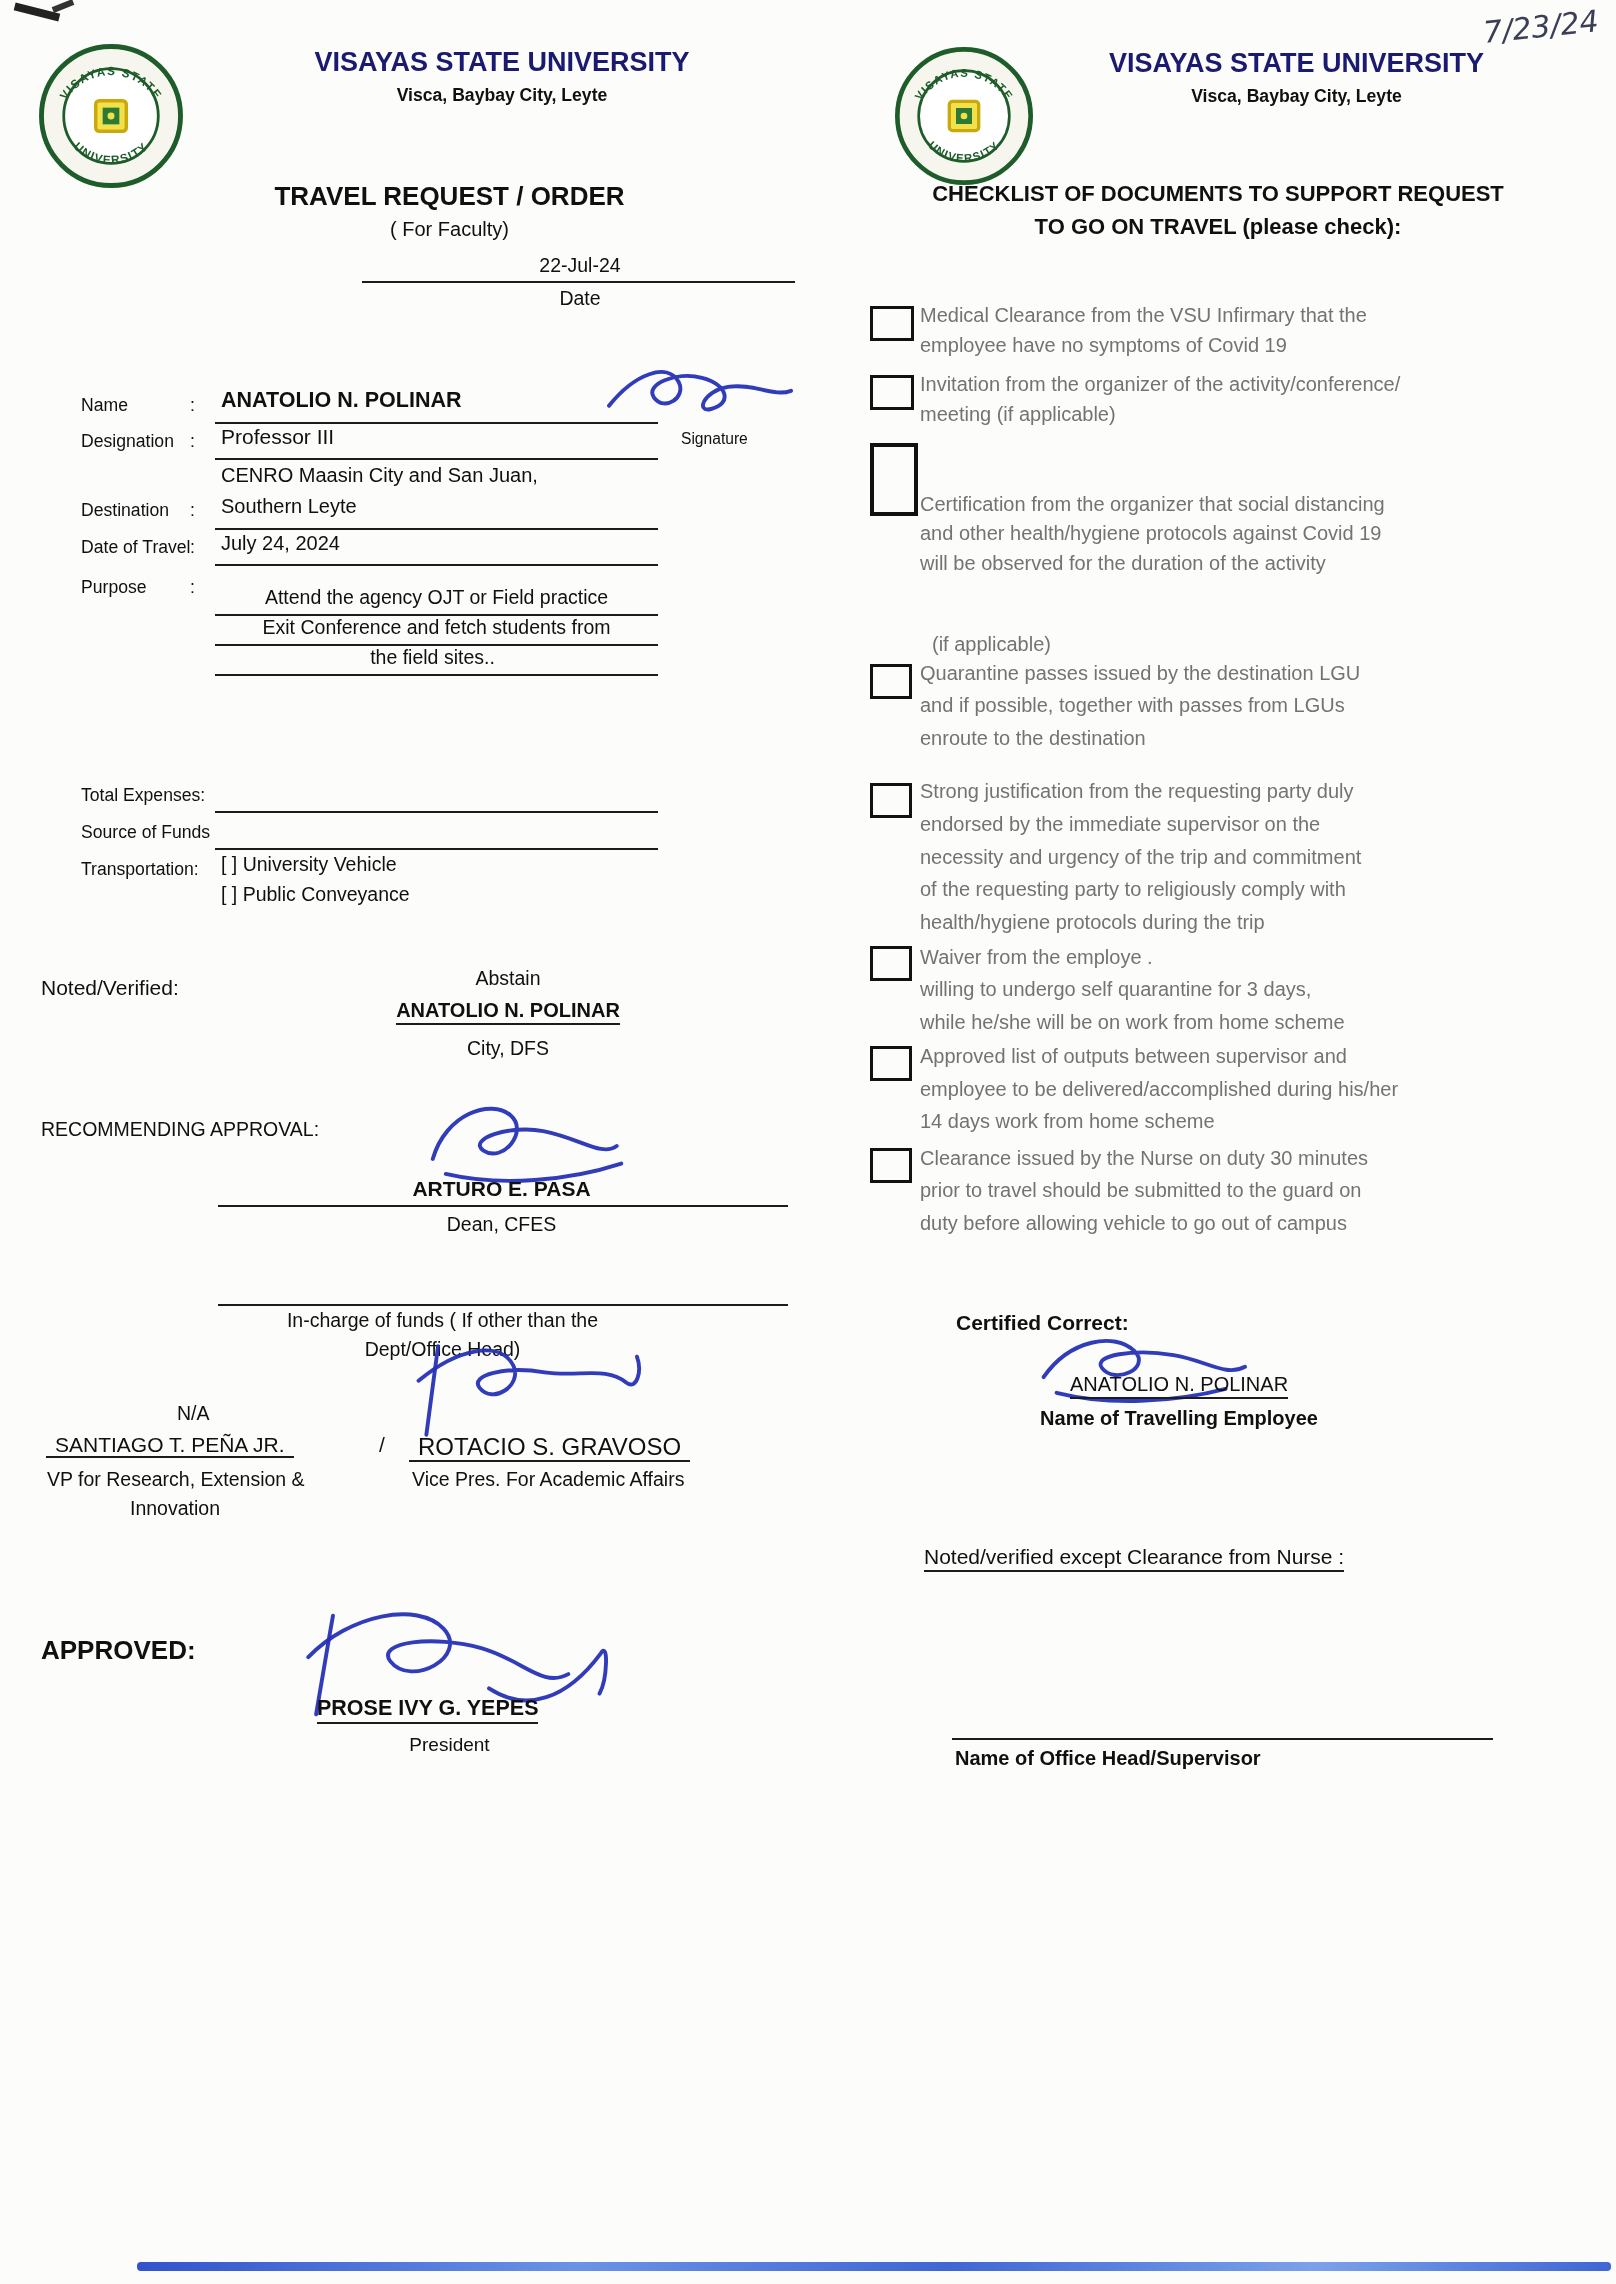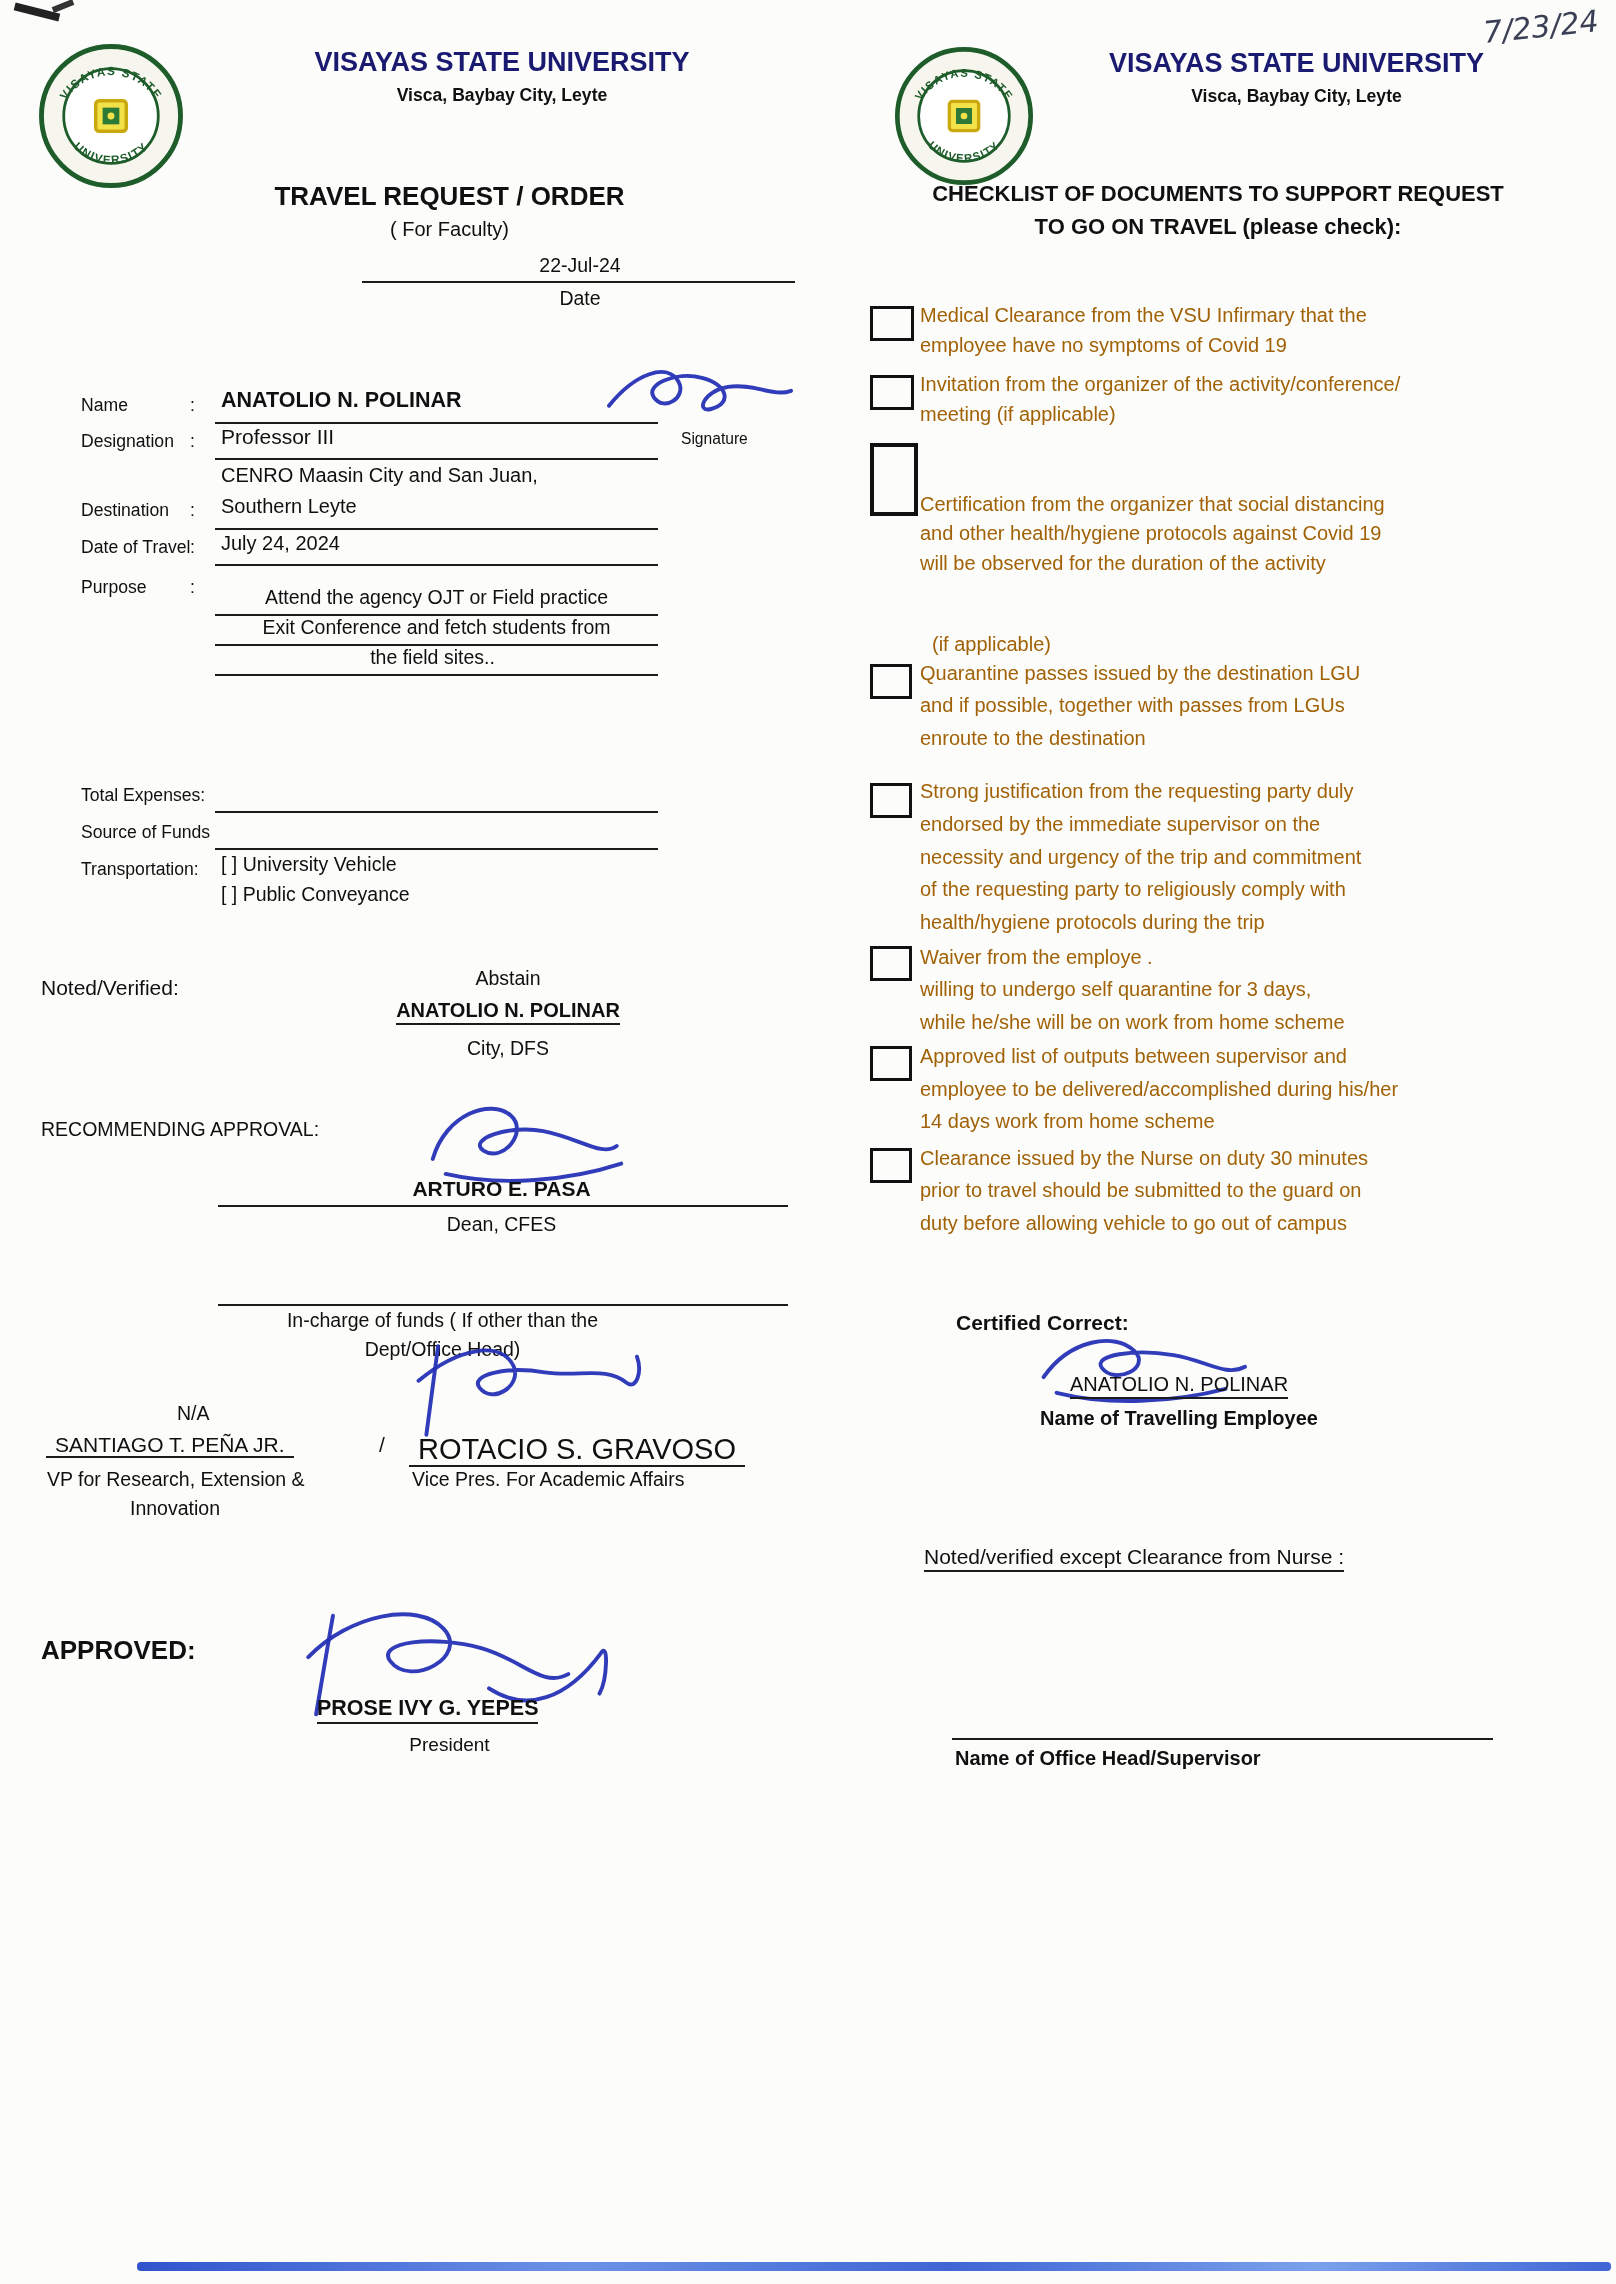--- a/index.html
+++ b/index.html
@@ -4,21 +4,21 @@
 <style>
   html,body{margin:0;padding:0;background:#ffffff;}
   .page{position:relative;width:1616px;height:2284px;background:#fcfcfa;
         font-family:"Liberation Sans",sans-serif;color:#101010;overflow:hidden;}
   .abs{position:absolute;white-space:nowrap;}
   .b{font-weight:bold;}
   .navy{color:#1a1a70;}
   .ctr{text-align:center;}
   .rule{position:absolute;height:0;border-bottom:2px solid #1c1c1c;}
   .ck{position:absolute;border:3.3px solid #111;background:transparent;}
-  .cl{position:absolute;font-size:20px;white-space:nowrap;color:#a16207;}
+  .cl{position:absolute;font-size:20px;white-space:nowrap;color:#737373;}
   .lbl{font-size:17.6px;}
   .sig{position:absolute;}
   .sig path{stroke:#2531b5;stroke-width:6;fill:none;stroke-linecap:round;stroke-linejoin:round;opacity:.95;}
   .ul3{border-bottom:2px solid #1c1c1c;padding-bottom:2px;}
   .seal-txt{font-size:17px;font-weight:bold;fill:#1e5c2a;letter-spacing:2px;}
 </style>
 </head>
 <body>
 
 <div class="page">
@@ -117,21 +117,21 @@
   <svg class="sig" style="left:404px;top:1319px;z-index:2" width="254" height="130" viewBox="0 0 390 200">
     <path d="M52,42 C44,100 38,150 34,178"></path>
     <path d="M22,95 C82,45 148,32 168,72 C182,102 136,132 116,106 C100,86 156,72 216,82 C268,90 310,72 342,98 C358,110 366,80 358,58"></path>
   </svg>
   <div class="abs" style="left:177px;top:1402px;font-size:19.5px;">N/A</div>
   <div class="abs" style="left:46px;top:1433px;">
     <span class="ul3" style="font-size:21px;padding:0 9px;">SANTIAGO T. PEÑA JR.</span>
   </div>
   <div class="abs" style="left:379px;top:1433px;font-size:21px;">/</div>
   <div class="abs" style="left:409px;top:1433px;">
-    <span class="ul3" style="font-size:29px;padding:0 9px;">ROTACIO S. GRAVOSO</span>
+    <span class="ul3" style="font-size:24px;padding:0 9px;">ROTACIO S. GRAVOSO</span>
   </div>
   <div class="abs" style="left:47px;top:1468px;font-size:19.5px;">VP for Research, Extension &amp;</div>
   <div class="abs" style="left:130px;top:1497px;font-size:19.5px;">Innovation</div>
   <div class="abs" style="left:412px;top:1468px;font-size:19.5px;">Vice Pres. For Academic Affairs</div>
 
   <div class="abs b" style="left:41px;top:1635px;font-size:26px;">APPROVED:</div>
   <svg class="sig" style="left:287px;top:1574px" width="352" height="169" viewBox="0 0 540 260">
     <path d="M70,64 C60,120 50,180 44,216" stroke-width="7"></path>
     <path d="M32,128 C95,62 200,42 240,84 C280,126 190,176 158,134 C136,104 226,94 298,114 C362,132 392,176 432,154" stroke-width="7"></path>
     <path d="M310,176 C368,214 430,192 482,122 C494,102 492,162 480,184" stroke-width="7"></path>

